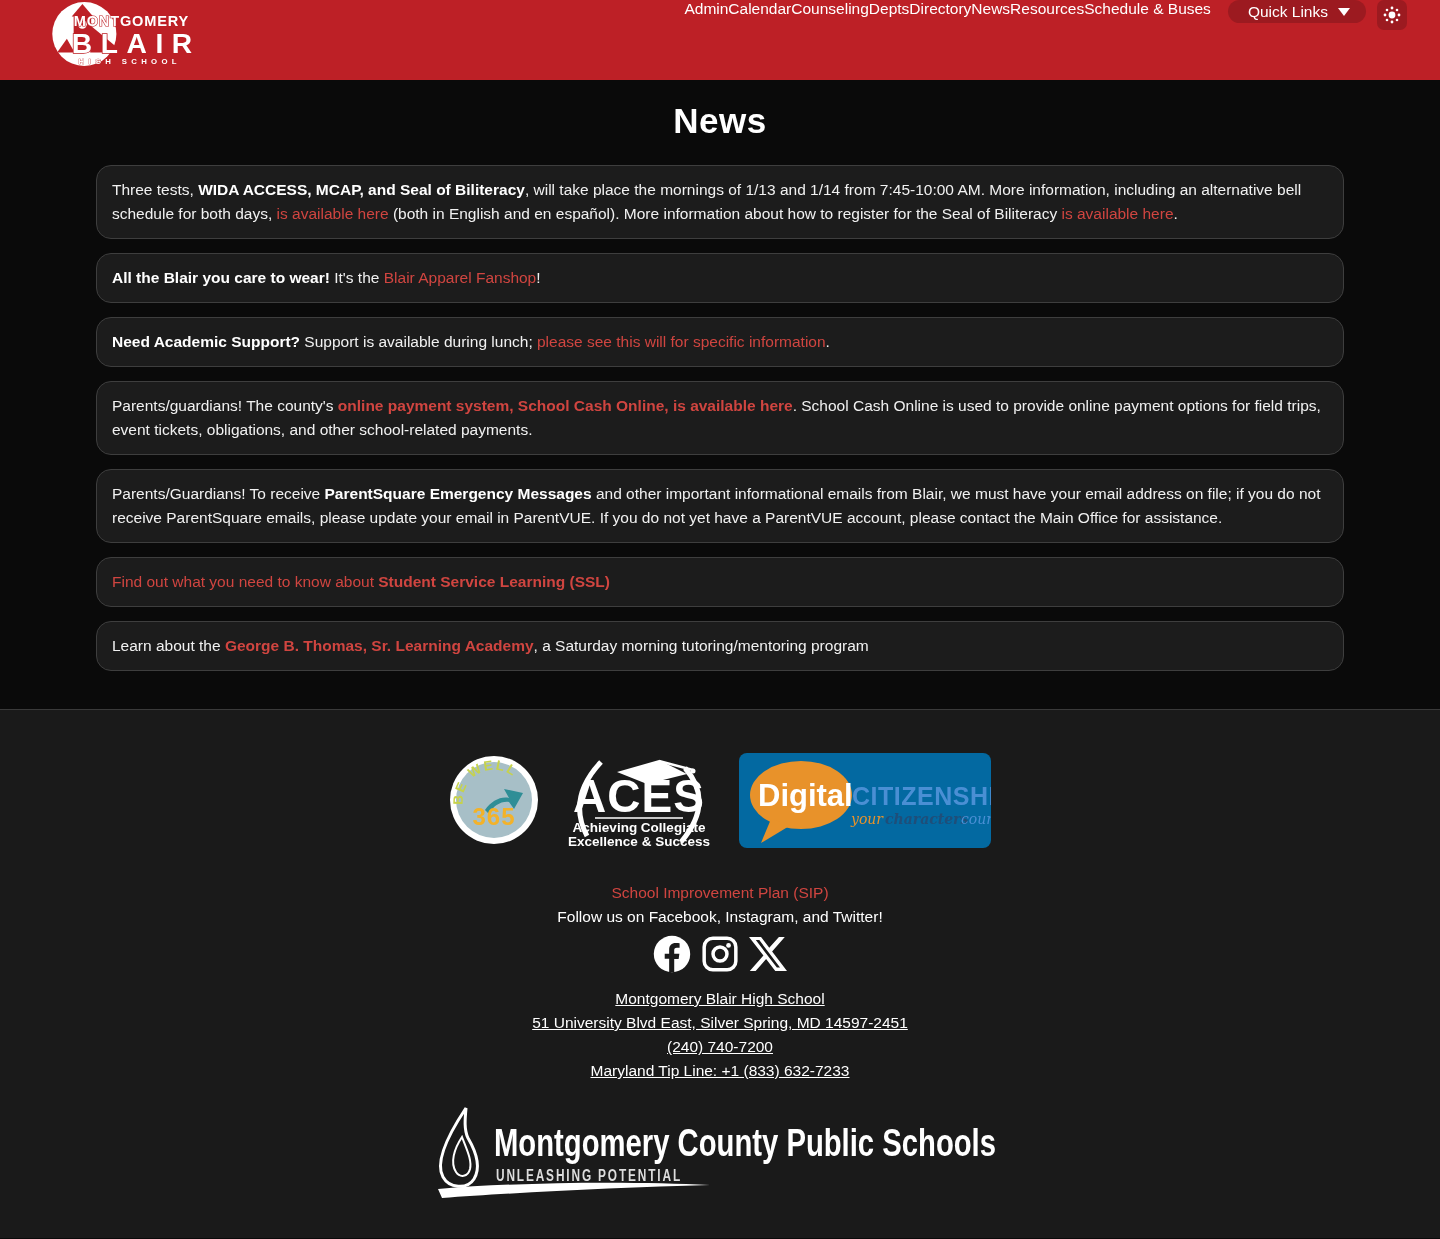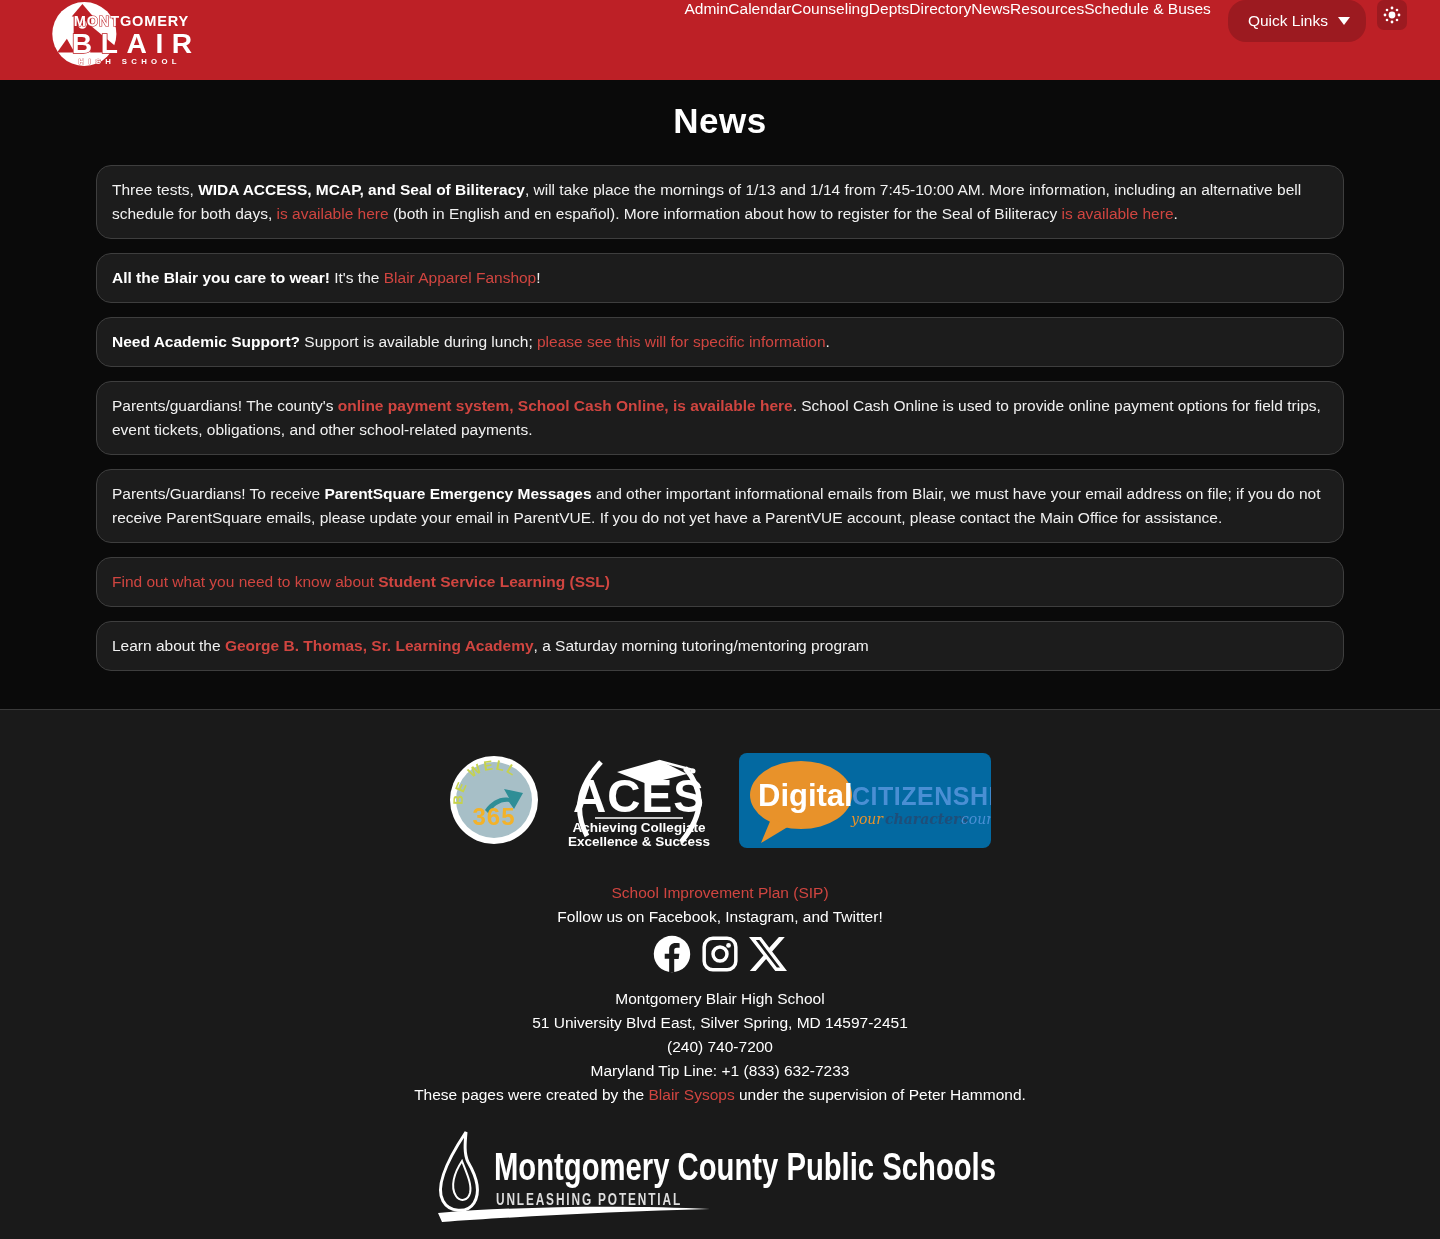--- a/index.html
+++ b/index.html
@@ -42,21 +42,21 @@
     text-decoration:none;
     cursor:pointer;
     white-space:nowrap;
   }
   .quicklinks{
     margin-left:17px;
     background:var(--accent-red-dark);
     color:#fff;
     border:none;
     border-radius:18px;
-    height:42px;
+    height:23px;
     padding:0 16px 0 20px;
     font-size:15.5px;
     font-weight:500;
     display:flex;
     align-items:center;
     gap:10px;
     cursor:pointer;
     font-family:inherit;
   }
   .theme-btn{
@@ -119,21 +119,21 @@
     line-height:24px;
     text-decoration:none;
     cursor:pointer;
   }
   .follow-text{font-size:15.5px;line-height:24px;color:#fff;margin:0;}
   .social-row{
     display:flex;justify-content:center;align-items:center;
     gap:10px;margin:6px 0 14px;
   }
   .social-btn{background:none;border:none;padding:0;cursor:pointer;line-height:0;}
-  .addr-line{font-size:15.5px;line-height:24px;color:#fff;margin:0;}
+  .addr-line{font-size:15.5px;line-height:24px;color:#fff;margin:0;text-decoration:underline;}
   .credits{font-size:15.5px;line-height:24px;color:#fff;margin:0;}
   .mcps-wrap{margin-top:22px;line-height:0;}
 </style>
 </head>
 <body>
 
 <header class="topnav">
   <a class="brand">
     <svg width="170" height="68" viewBox="0 0 175 70">
       <circle cx="58" cy="35" r="33" fill="#ffffff"></circle>
@@ -270,21 +270,20 @@
       <svg width="38" height="38" viewBox="0 0 24 24">
         <path fill="#ffffff" d="M18.9 1.2h3.7l-8 9.2L24 22.8h-7.4l-5.8-7.6-6.6 7.6H.5l8.6-9.8L0 1.2h7.6l5.2 6.9zM17.6 20.6h2L6.5 3.2H4.3z"></path>
       </svg>
     </button>
   </div>
 
   <p class="addr-line">Montgomery Blair High School</p>
   <p class="addr-line">51 University Blvd East, Silver Spring, MD 14597-2451</p>
   <p class="addr-line">(240) 740-7200</p>
   <p class="addr-line">Maryland Tip Line: +1 (833) 632-7233</p>
-  <p class="credits" id="credits-line"><span>These pages were created by the </span><span class="lnk">Blair Sysops</span><span> under the supervision of Peter Hammond.</span></p>
 
   <div class="mcps-wrap">
     <svg width="580" height="95" viewBox="0 0 580 95">
       <path d="M36 3 C 16 33, 5 58, 13 72 C 19 83, 37 85, 44 74 C 52 61, 45 45, 38 33 C 34 25, 35 14, 36 3 Z" fill="none" stroke="#ffffff" stroke-width="3"></path>
       <path d="M32 32 C 24 44, 20 58, 26 67 C 30 73, 38 72, 40 64 C 42 55, 37 45, 32 32 Z" fill="none" stroke="#ffffff" stroke-width="2"></path>
       <path d="M8 84 C 90 77, 200 76, 280 80 C 190 82, 80 88, 12 93 Z" fill="#ffffff"></path>
       <text x="64" y="51" font-size="38" font-weight="bold" fill="#ffffff" textLength="502" lengthAdjust="spacingAndGlyphs">Montgomery County Public Schools</text>
       <text x="66" y="76" font-size="16" font-weight="bold" fill="#dddddd" letter-spacing="2.5" textLength="186" lengthAdjust="spacingAndGlyphs">UNLEASHING POTENTIAL</text>
     </svg>
   </div>

